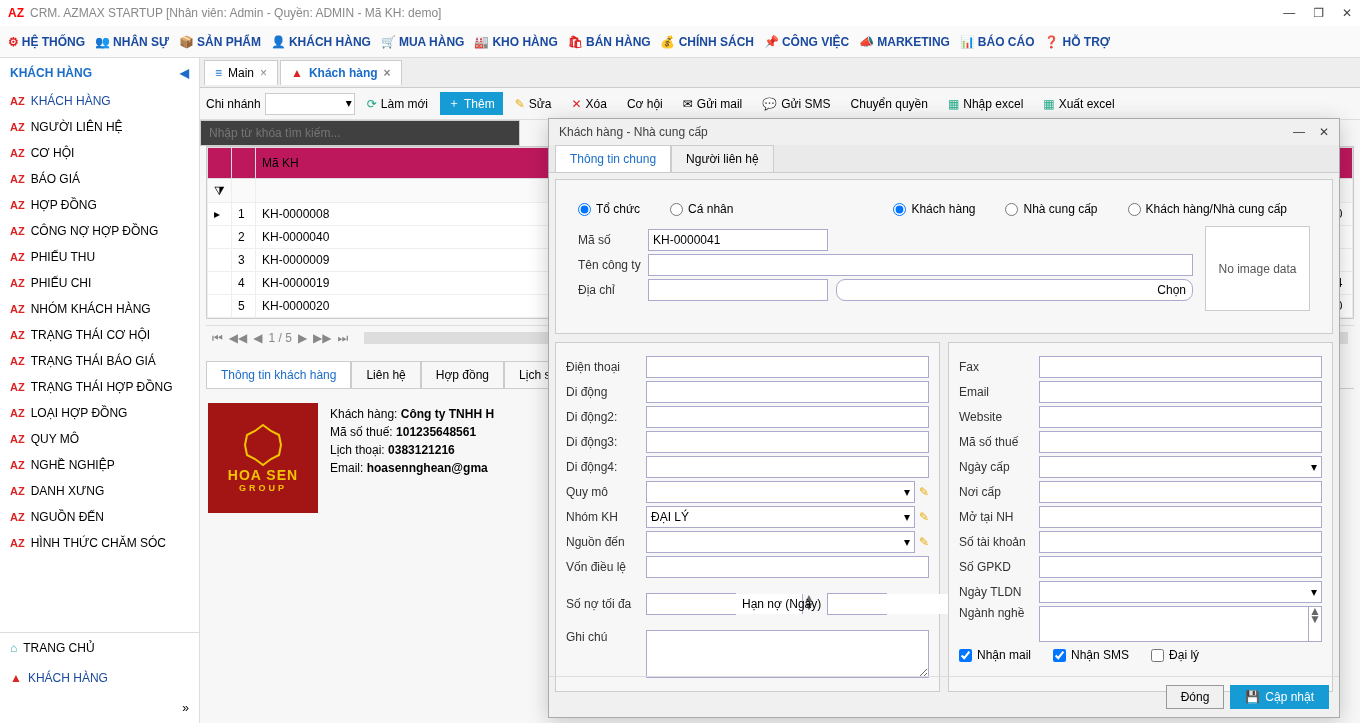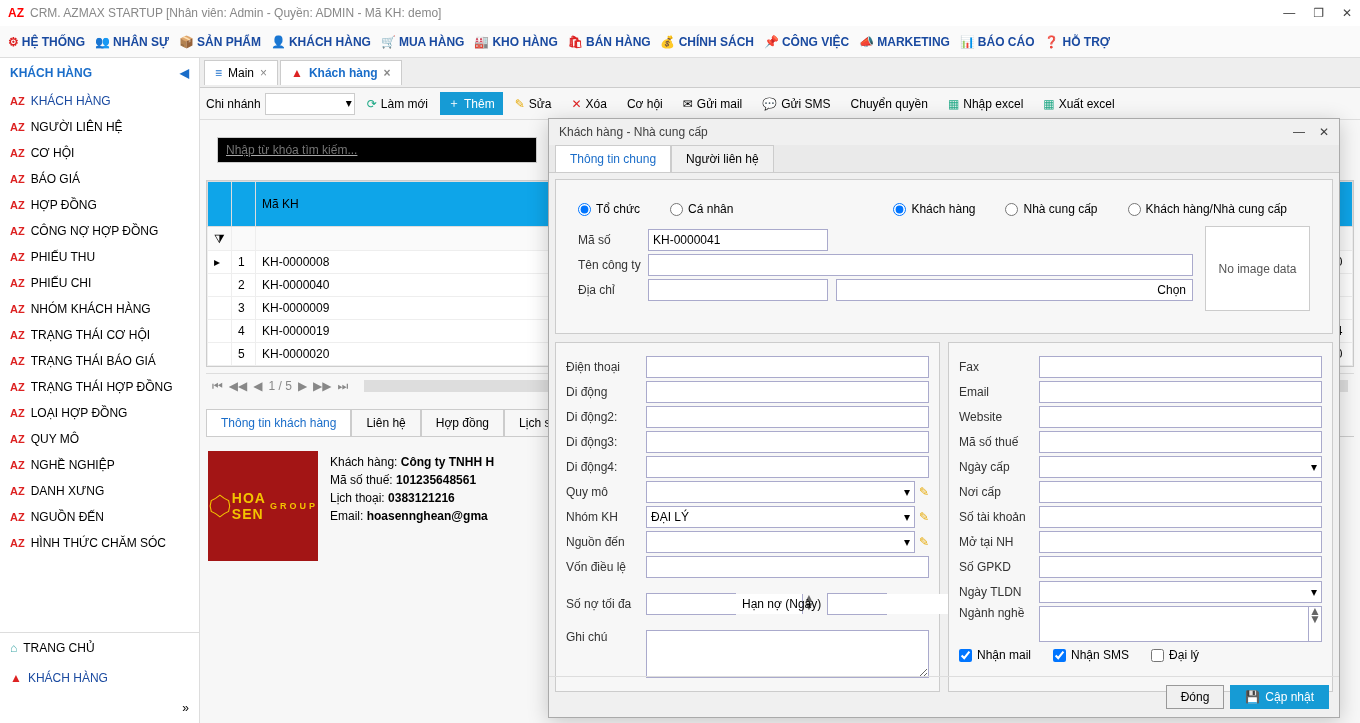--- a/index.html
+++ b/index.html
@@ -20,32 +20,32 @@
 .sidebar-foot .fi{padding:8px 10px; display:flex; gap:6px; align-items:center; cursor:pointer;}
 .content { flex: 1; display: flex; flex-direction: column; background:#f7f7f7;}
 .tabs { height: 30px; display: flex; align-items: center; background: #eee; border-bottom:1px solid #ccc; padding-left:4px;}
 .tab { padding: 5px 10px; background: #fff; border: 1px solid #ccc; border-bottom: none; margin-right: 2px; display:flex; gap:6px; align-items:center;}
 .tab.active{color:#1a6dc9; font-weight:bold;}
 .tab .x{color:#888;}
 .toolbar { height: 32px; display: flex; align-items: center; gap: 4px; padding: 0 6px; background:#f7f7f7; border-bottom:1px solid #ddd;}
 .toolbar .sel{border:1px solid #ccc; height:22px; width:90px; background:#fff;}
 .toolbar .tbtn{padding:3px 8px; display:flex; gap:4px; align-items:center; cursor:pointer;}
 .toolbar .tbtn.them{background:#169bd5; color:#fff;}
-.searchbox{margin:17px; height:26px; border:1px solid #ccc; background:#000000; padding:4px 8px; color:#aaa; width:320px;text-decoration:underline;}
+.searchbox{margin:0; height:26px; border:1px solid #ccc; background:#404040; padding:4px 8px; color:#aaa; width:320px;}
 .grid{margin:0 6px; border:1px solid #ccc; background:#fff;}
 .grid table{width:100%; border-collapse:collapse;}
-.grid th{background:#0ea5e9; border:1px solid #ddd; padding:15px 6px; text-align:left; font-weight:normal;}
+.grid th{background:#be185d; border:1px solid #ddd; padding:8px 6px; text-align:left; font-weight:normal;}
 .grid td{border:1px solid #eee; padding:4px 6px;}
 .grid .filter-row td{height:24px; background:#fafafa;}
 .pager{height:24px; display:flex; align-items:center; gap:6px; padding:0 6px; color:#888; border-top:1px solid #ddd; margin:6px;}
 .detail-tabs{display:flex; border-bottom:1px solid #ccc; margin:6px;}
 .detail-tabs .dt{padding:6px 14px; border:1px solid #ccc; border-bottom:none; background:#f7f7f7; cursor:pointer;}
 .detail-tabs .dt.active{background:#fff; color:#1a6dc9;}
 .detail-body{display:flex; gap:12px; padding:8px;}
-.logo-box{width:110px; height:110px; background:#a31515; color:#f3c400; display:flex; flex-direction:row; align-items:center; justify-content:center; font-weight:bold;}
+.logo-box{width:110px; height:110px; background:#a31515; color:#f3c400; display:flex; flex-direction:column; align-items:center; justify-content:center; font-weight:bold;}
 .logo-box .ln1{font-size:14px; letter-spacing:1px;}
 .logo-box .ln2{font-size:9px; letter-spacing:3px;}
 .detail-fields div{margin:4px 0;}
 
 
 .dialog{position:absolute; left:548px; top:118px; width:792px; height:600px; background:#f0f0f0; border:1px solid #aaa; box-shadow:0 4px 20px rgba(0,0,0,.2);}
 .dialog .dtitle{padding:6px 10px; color:#404040; font-size:13px; display:flex; align-items:center;}
 .dialog .dtitle .dctl{margin-left:auto; display:flex; gap:14px;}
 .dialog .dtabs{display:flex; border-bottom:1px solid #ccc; background:#eaeaea; padding-left:6px;}
 .dialog .dtabs .dtt{padding:6px 14px; border:1px solid #ccc; border-bottom:none; background:#f0f0f0; cursor:pointer;}
@@ -420,21 +420,21 @@
                 <input class="finput" style="max-width: 180px;" value="KH-0000041">
               </div>
             <div class="frow">
                 <span class="flabel">Tên công ty</span>
                 <input class="finput" style="">
               </div>
             <div class="frow">
                 <span class="flabel">Địa chỉ</span>
                 <input class="finput" style="max-width: 180px;">
                 <div style="width:8px;"></div>
-                <div class="finput" style="display:flex; justify-content:flex-end; align-items:center; padding-right:6px;">
+                <div class="finput" style="display:flex; justify-content:flex-end; align-items:center; padding-right:6px;border-radius:9px;">
                   <span>Chọn</span>
                 </div>
               </div>
           </div>
           <div class="imgbox">No image data</div>
         </div>
       </div>
     </div>
     <div class="cols">
       <div class="col">
@@ -531,25 +531,25 @@
             <div class="fsel">
               <span></span>
               <span>▾</span>
             </div>
           </div>
         <div class="frow">
             <span class="flabel">Nơi cấp</span>
             <input class="finput" style="">
           </div>
         <div class="frow">
+            <span class="flabel">Mở tại NH</span>
+            <input class="finput" style="">
+          </div>
+        <div class="frow">
             <span class="flabel">Số tài khoản</span>
-            <input class="finput" style="">
-          </div>
-        <div class="frow">
-            <span class="flabel">Mở tại NH</span>
             <input class="finput" style="">
           </div>
         <div class="frow">
             <span class="flabel">Số GPKD</span>
             <input class="finput" style="">
           </div>
         <div class="frow">
             <span class="flabel">Ngày TLDN</span>
             <div class="fsel">
               <span></span>

